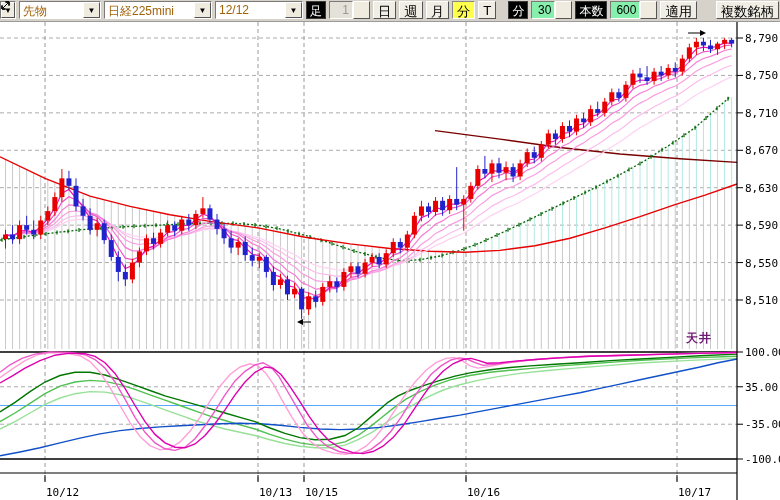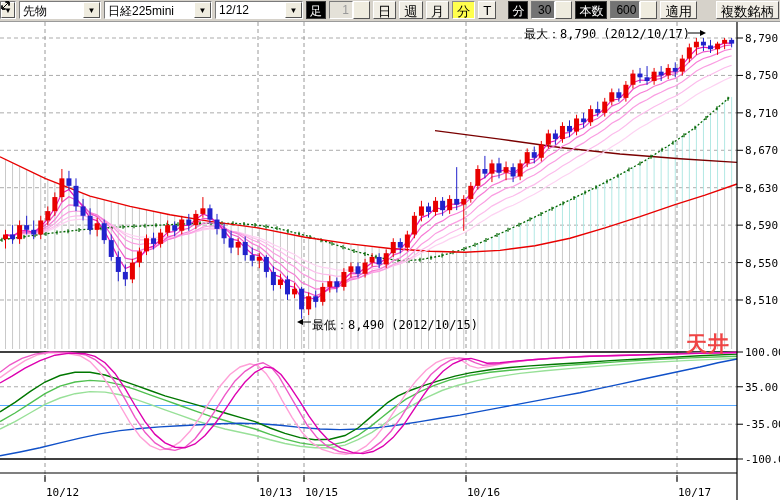--- a/index.html
+++ b/index.html
@@ -4,42 +4,42 @@
 <style>
   html,body{margin:0;padding:0;}
   body{width:780px;height:500px;position:relative;background:#fff;
        font-family:"Liberation Sans","DejaVu Sans",sans-serif;overflow:hidden;}
   
   .toolbar{position:absolute;left:0;top:0;width:780px;height:22px;background:#d6d2ca;
            display:flex;align-items:center;gap:3px;box-sizing:border-box;padding:1px 1px 2px 0;
            border-bottom:1px solid #9a9a9a;font-size:12px;}
   .combo{display:flex;align-items:stretch;height:18px;background:#fff;
          border:1px solid;border-color:#7a7a7a #fff #fff #7a7a7a;box-sizing:border-box;}
-  .combo .val{flex:1;padding:1px 3px 0 3px;white-space:nowrap;overflow:hidden;color:#000000;}
+  .combo .val{flex:1;padding:1px 3px 0 3px;white-space:nowrap;overflow:hidden;color:#a16207;}
   .combo .dd{width:15px;background:#efecdf;border:1px solid;border-color:#fff #555 #555 #fff;
              display:flex;align-items:center;justify-content:center;font-size:8px;color:#000;}
   .tag{height:18px;box-sizing:border-box;background:#000;color:#fff;padding:1px 3px 0 3px;
        border:1px solid #3a3a3a;white-space:nowrap;}
   .btn{height:18px;box-sizing:border-box;background:#f0ede4;border:1px solid;
        border-color:#fff #555 #555 #fff;padding:1px 4px 0 4px;white-space:nowrap;color:#000;}
   .btn.yellow{background:#ffff4d;border-color:#888 #fff #fff #888;}
   .spin{display:flex;align-items:stretch;height:18px;box-sizing:border-box;}
-  .spin .num{background:#737373;border:1px solid;border-color:#7a7a7a #fff #fff #7a7a7a;
+  .spin .num{background:#86efac;border:1px solid;border-color:#7a7a7a #fff #fff #7a7a7a;
              box-sizing:border-box;padding:1px 3px 0 2px;min-width:24px;text-align:right;}
   .spin.disabled .num{background:#e4e1d8;color:#999;}
   .spin .sbtn{width:15px;background:#efecdf;border:1px solid;border-color:#fff #555 #555 #fff;
               display:flex;align-items:center;justify-content:center;}
   .spacer{flex:1;}
   
   #chart-wrap{position:absolute;left:0;top:0;width:780px;height:500px;}
   svg{position:absolute;left:0;top:0;}
   .ann{position:absolute;font-family:"DejaVu Sans Mono","Liberation Mono",monospace;
        font-size:12px;color:#000;white-space:nowrap;}
   #ann-ceiling{font-family:"DejaVu Sans","Liberation Sans",sans-serif;
-               font-size:21px;font-weight:bold;color:#ef4444;letter-spacing:1px;}
+               font-size:12px;font-weight:bold;color:#701a75;letter-spacing:1px;}
 </style>
 </head>
 <body>
 
 <div id="chart-wrap">
   <svg id="chart-svg" width="780" height="500">
       <line x1="0" y1="38" x2="737" y2="38" stroke="#ababab" stroke-width="1" stroke-dasharray="4 3"></line>
       <line x1="0" y1="75.42840000000001" x2="737" y2="75.42840000000001" stroke="#ababab" stroke-width="1" stroke-dasharray="4 3"></line>
       <line x1="0" y1="112.8568" x2="737" y2="112.8568" stroke="#ababab" stroke-width="1" stroke-dasharray="4 3"></line>
       <line x1="0" y1="150.2852" x2="737" y2="150.2852" stroke="#ababab" stroke-width="1" stroke-dasharray="4 3"></line>
@@ -537,22 +537,20 @@
       <text x="305" y="496" font-size="11" fill="#000" font-family="&quot;DejaVu Sans Mono&quot;,&quot;Liberation Mono&quot;,monospace" text-anchor="start">10/15</text>
       <line x1="466" y1="475" x2="466" y2="482" stroke="#000" stroke-width="1"></line>
       <text x="467" y="496" font-size="11" fill="#000" font-family="&quot;DejaVu Sans Mono&quot;,&quot;Liberation Mono&quot;,monospace" text-anchor="start">10/16</text>
       <line x1="677" y1="475" x2="677" y2="482" stroke="#000" stroke-width="1"></line>
       <text x="678" y="496" font-size="11" fill="#000" font-family="&quot;DejaVu Sans Mono&quot;,&quot;Liberation Mono&quot;,monospace" text-anchor="start">10/17</text>
       <line x1="688" y1="33" x2="700" y2="33" stroke="#000" stroke-width="1"></line>
       <path d="M700 30 L706 33 L700 36 Z" fill="#000"></path>
       <line x1="303" y1="322" x2="311" y2="322" stroke="#000" stroke-width="1"></line>
       <path d="M303 319 L297 322 L303 325 Z" fill="#000"></path>
     </svg>
-  <div class="ann" id="ann-max" style="left:524px;top:26px;">最大：8,790 (2012/10/17)</div>
-  <div class="ann" id="ann-min" style="left:312px;top:317px;">最低：8,490 (2012/10/15)</div>
   <div class="ann" id="ann-ceiling" style="left:686px;top:330px;">天井</div>
 </div>
 
 <div class="toolbar">
   <div class="combo" style="width:16px">
     <span class="dd">▼</span>
   </div>
   <div class="combo" style="width:82px">
     <span class="val">先物</span>
     <span class="dd">▼</span>

